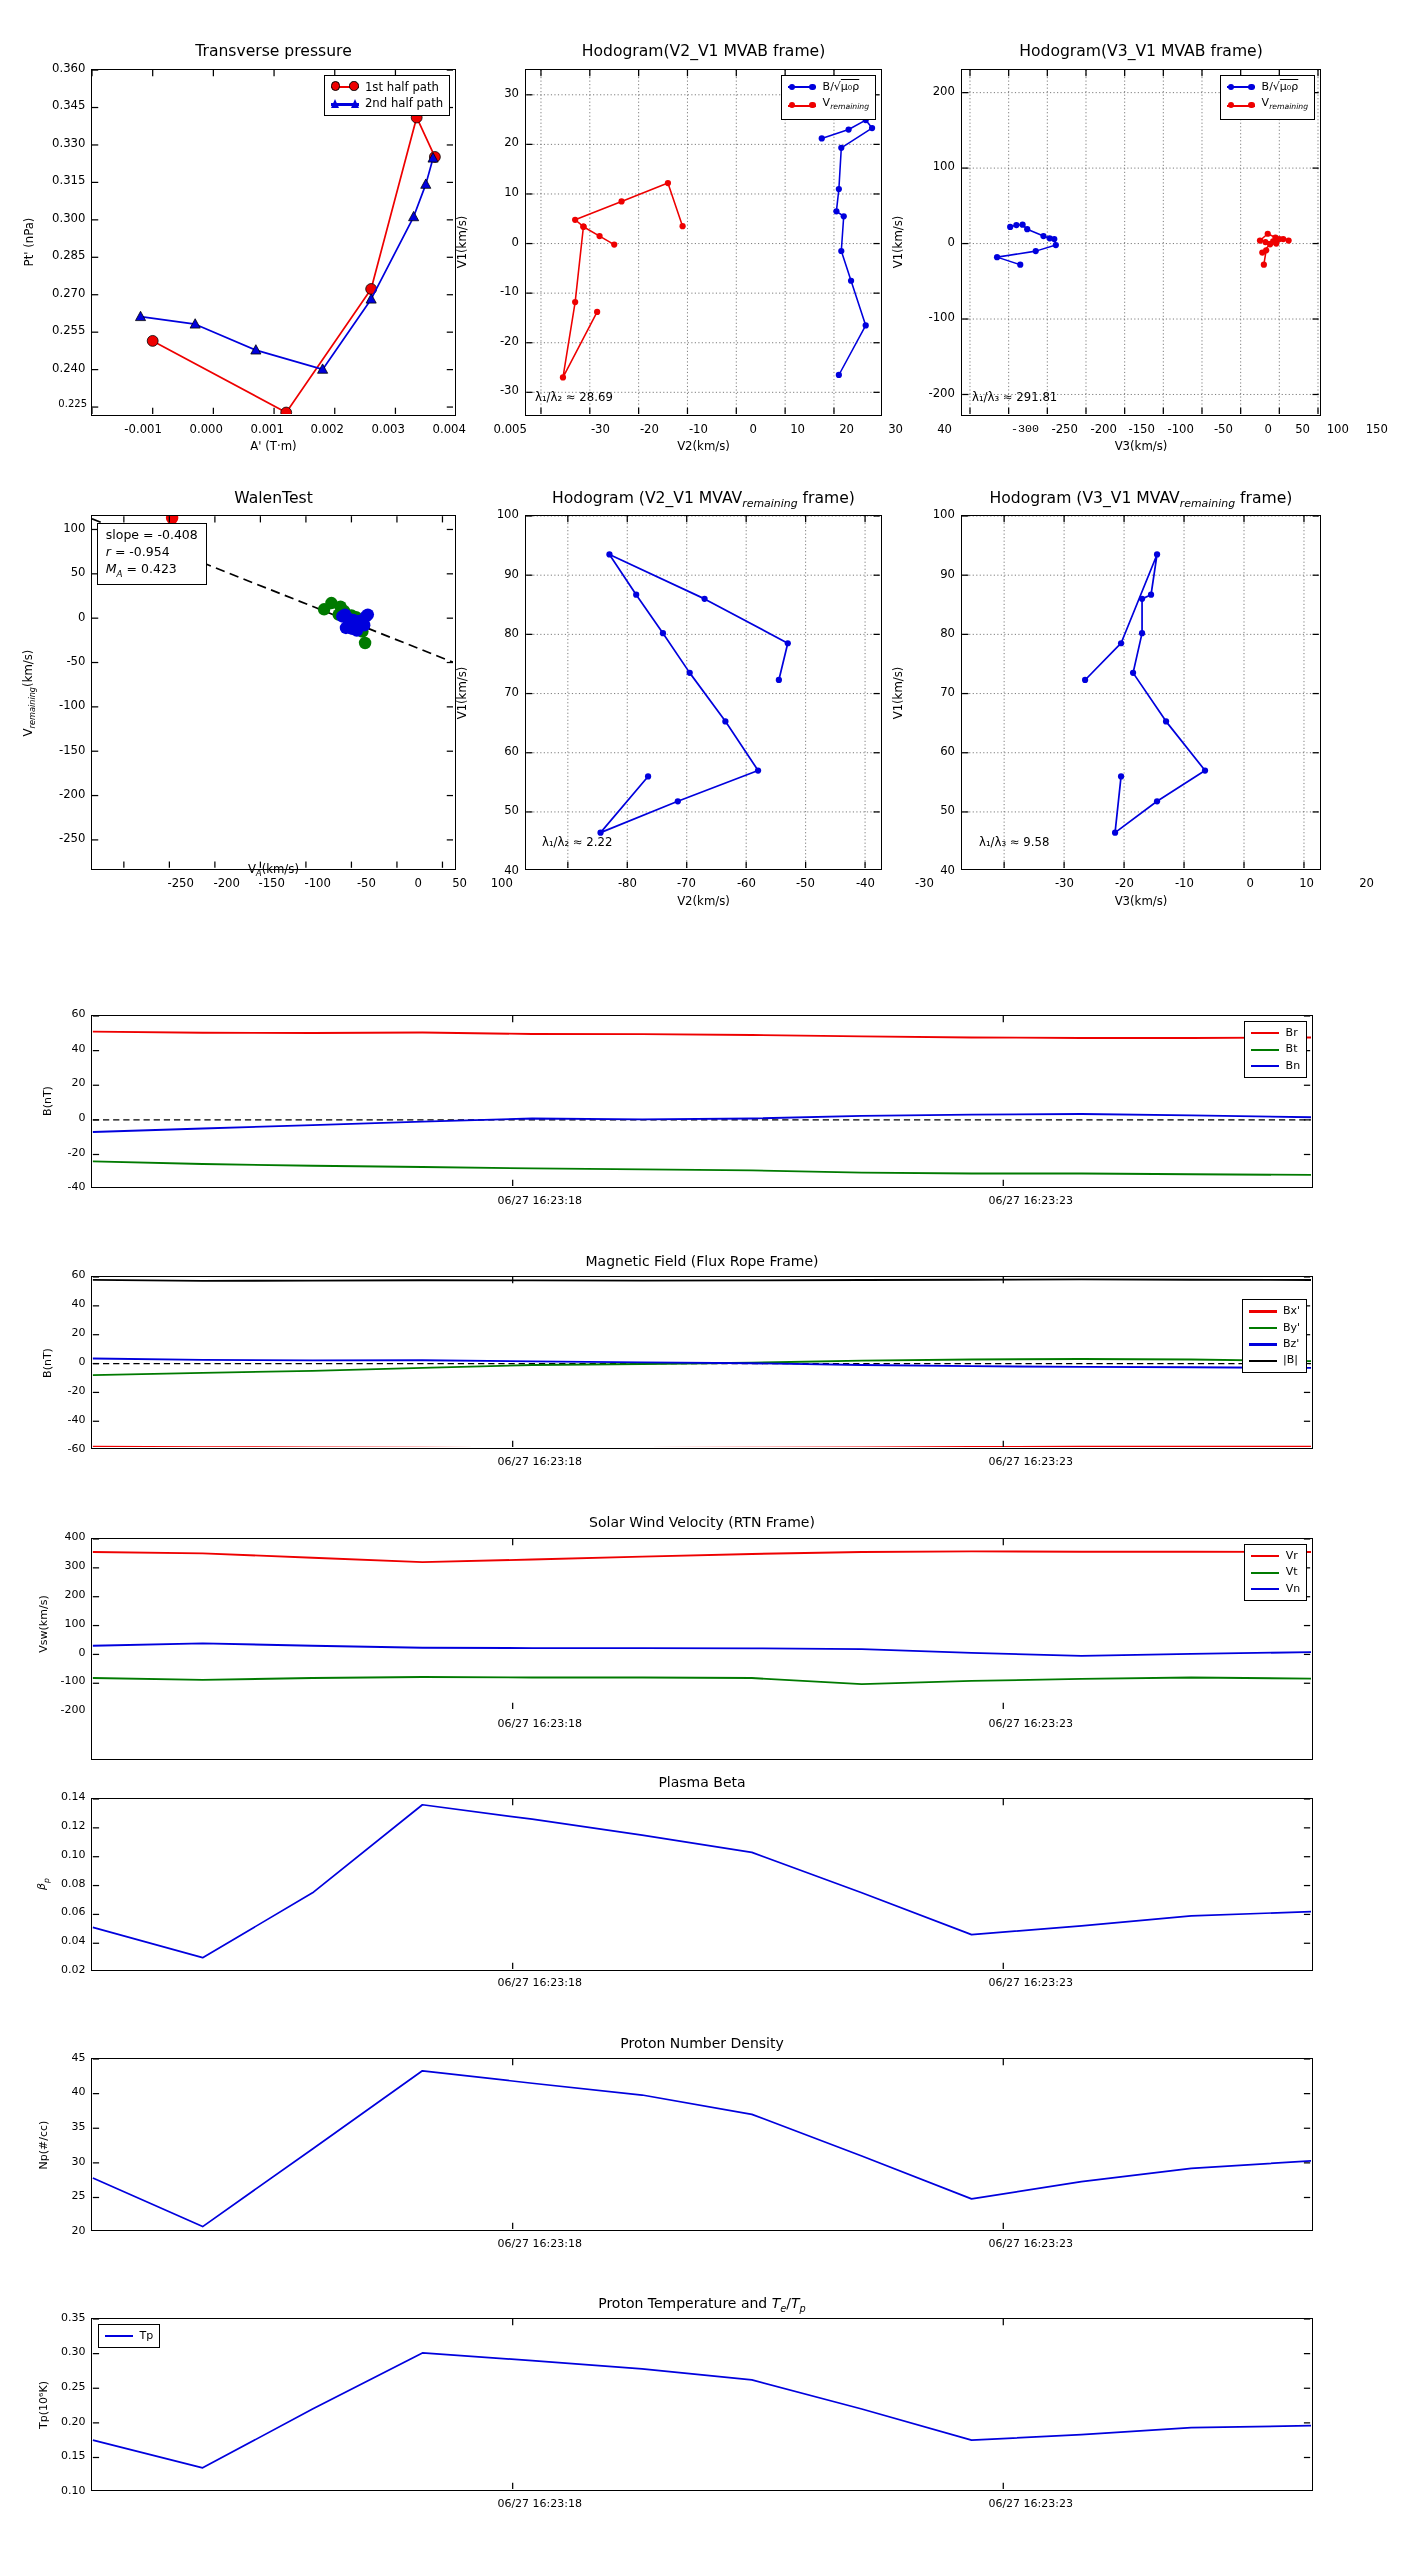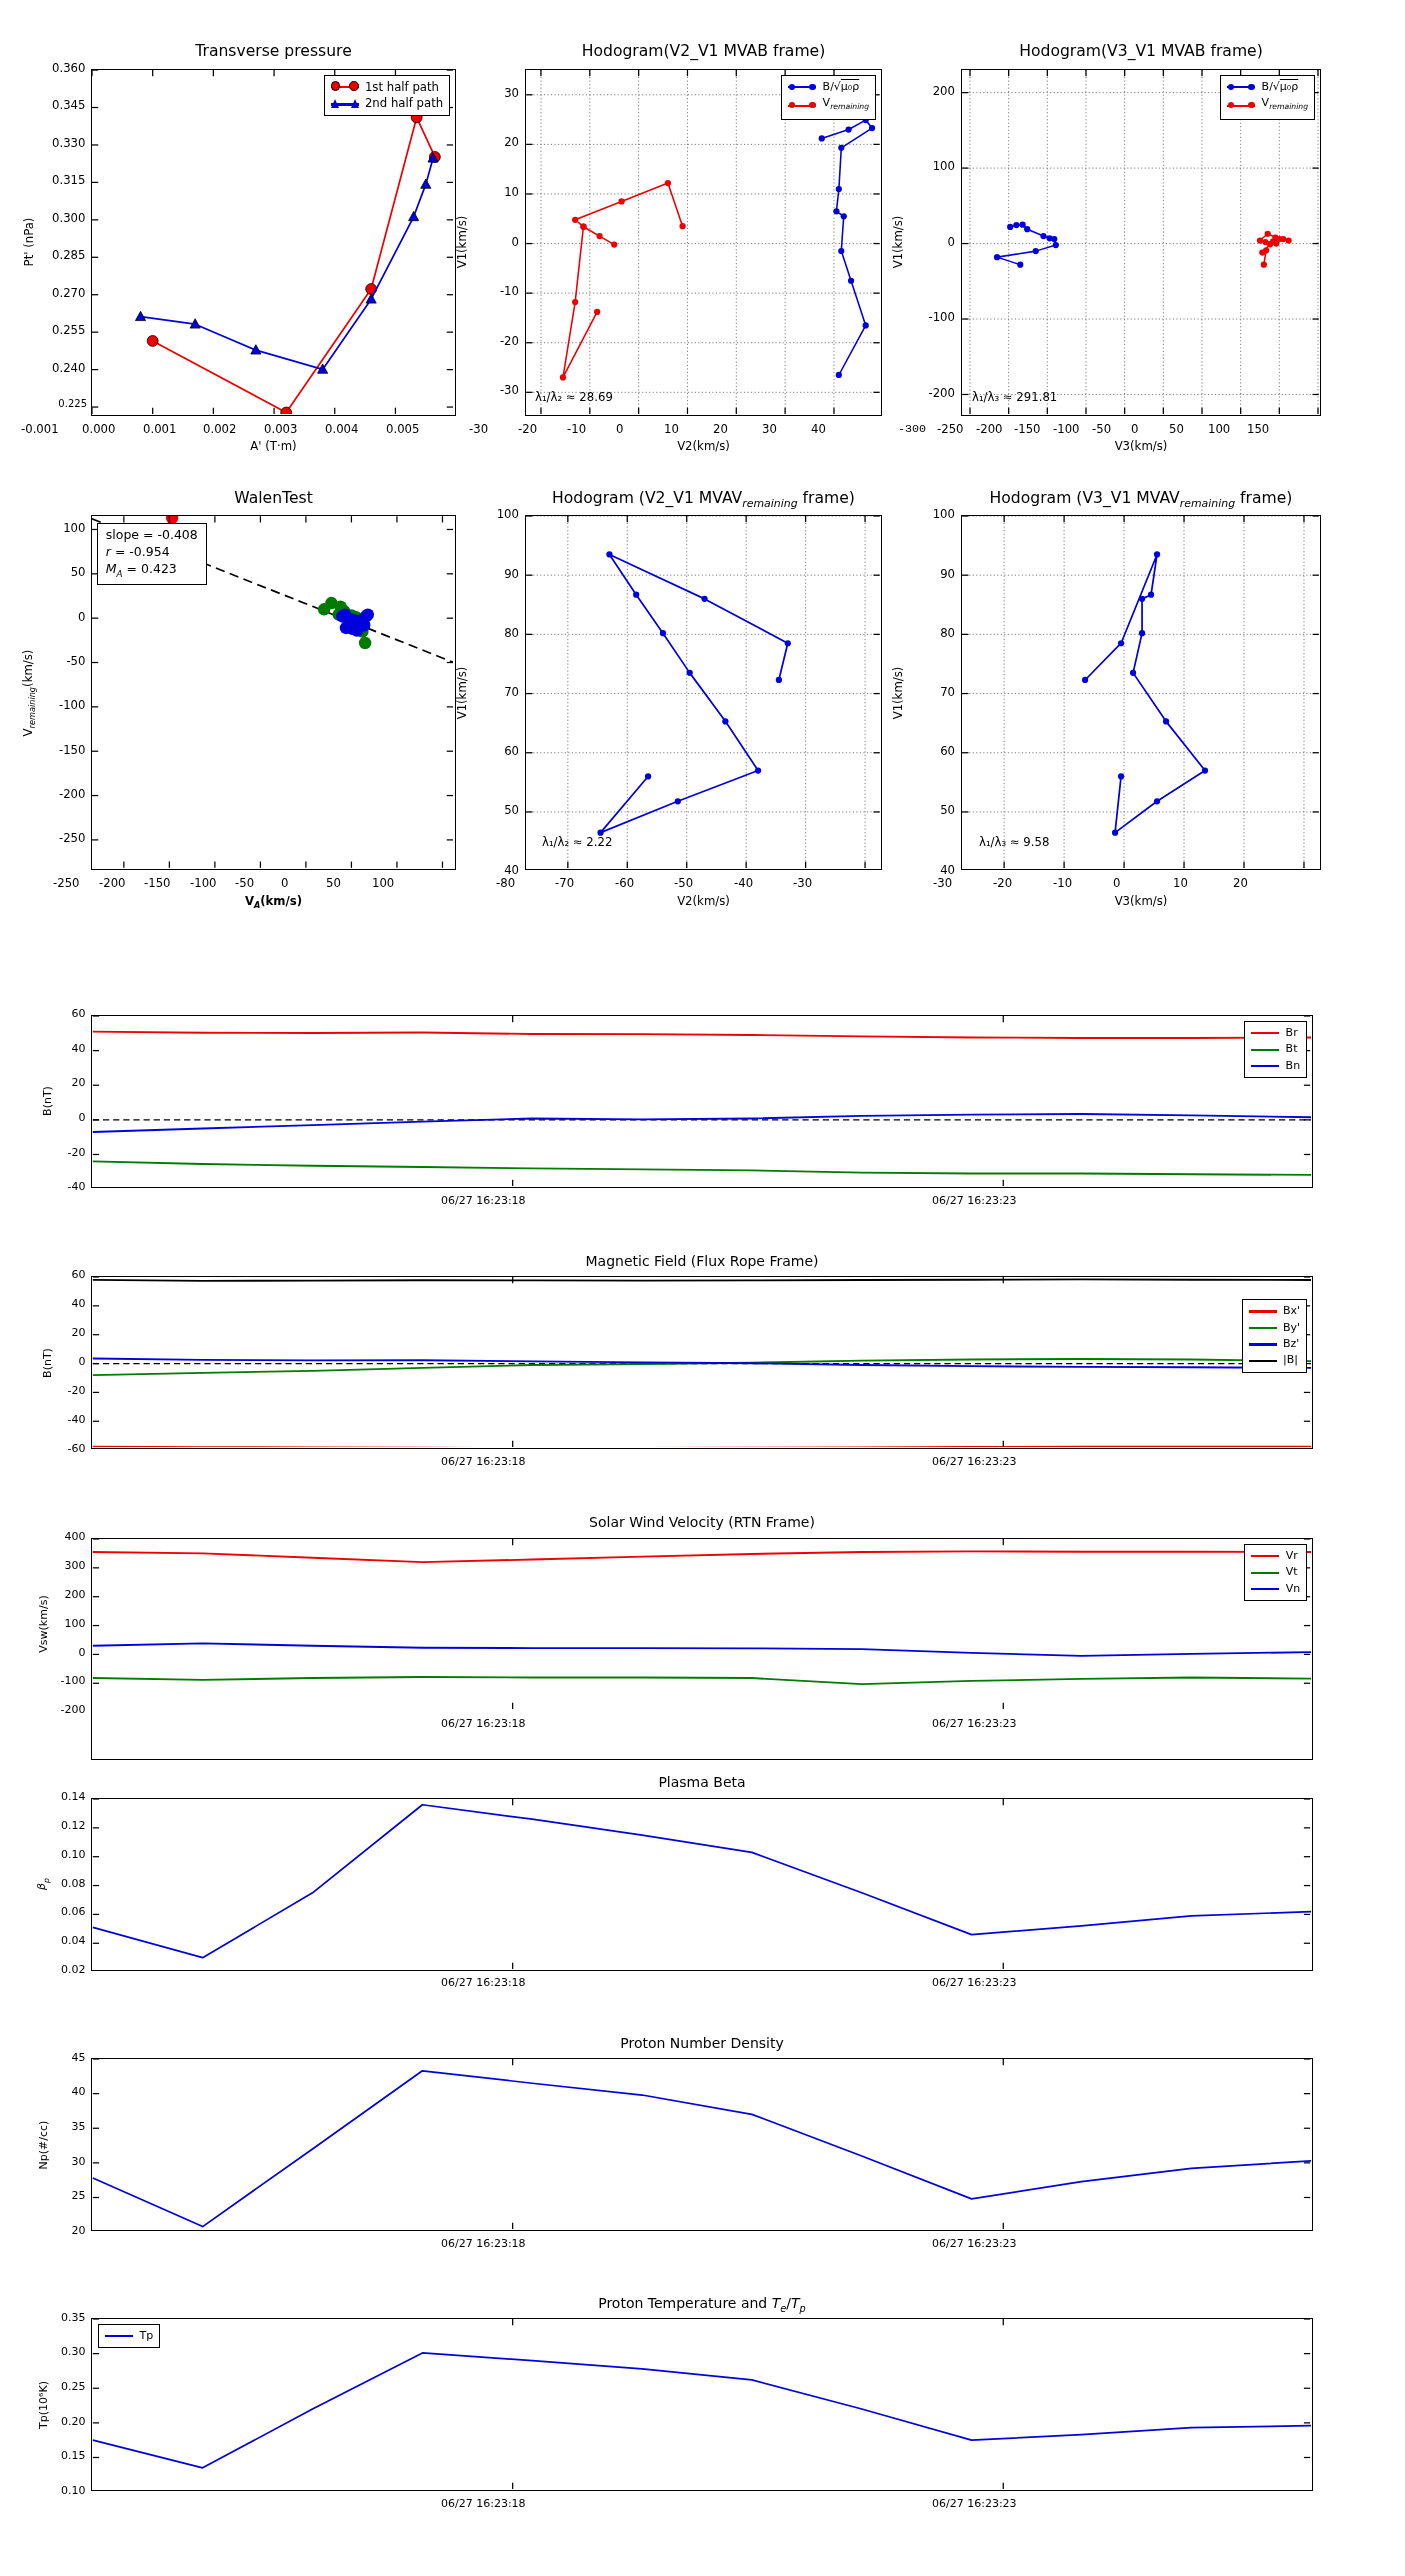--- a/index.html
+++ b/index.html
@@ -2,21 +2,21 @@
 <html style="font-size:12.5px"><head>
 <meta charset="utf-8">
 <style>
   html,body{margin:0;padding:0;background:#ffffff;}
   .figure{position:relative;width:1405px;height:2576px;background:#ffffff;
           font-family:"DejaVu Sans",sans-serif;color:#000;}
   .plot-box{position:absolute;border:1.6px solid #000;box-sizing:border-box;background:#fff;}
   .plot-box svg{position:absolute;left:0;top:0;overflow:hidden;}
   .ptitle{position:absolute;text-align:center;white-space:nowrap;}
   .tick-label{position:absolute;font-size:11.7px;white-space:nowrap;}
-  .tick-label.x{text-align:left;}
+  .tick-label.x{text-align:right;}
   .tick-label.y{text-align:right;}
   .axlabel{position:absolute;font-size:11.7px;text-align:center;white-space:nowrap;}
   .ylab{transform:translate(-50%,-50%) rotate(-90deg);}
   .legend{position:absolute;background:#fff;border:1.6px solid #000;padding:3.1px 6.2px;z-index:6;}
   .legend-row{display:flex;align-items:center;gap:6.2px;line-height:16.4px;}
   .lsamp{position:relative;width:28px;height:11px;flex:none;}
   .lsamp .ln{position:absolute;left:0;right:0;top:4.7px;height:2.3px;}
   .lsamp .c{position:absolute;width:9.4px;height:9.4px;border-radius:50%;top:0;border:0.8px solid #000;box-sizing:border-box;}
   .lsamp .c.l{left:0}.lsamp .c.r{right:0}
   .lsamp .d{position:absolute;width:6.2px;height:6.2px;border-radius:50%;top:2.3px;}
@@ -458,21 +458,21 @@
     <div class="tick-label x" style="left: 372px; top: 876px; width: 141px; font-size: 11.7px;">100</div>
     <div class="tick-label y" style="left: 19.5px; top: 831px; width: 66px; font-size: 11.7px;">-250</div>
     <div class="tick-label y" style="left: 19.5px; top: 787px; width: 66px; font-size: 11.7px;">-200</div>
     <div class="tick-label y" style="left: 19.5px; top: 743px; width: 66px; font-size: 11.7px;">-150</div>
     <div class="tick-label y" style="left: 19.5px; top: 698px; width: 66px; font-size: 11.7px;">-100</div>
     <div class="tick-label y" style="left: 19.5px; top: 654px; width: 66px; font-size: 11.7px;">-50</div>
     <div class="tick-label y" style="left: 19.5px; top: 610px; width: 66px; font-size: 11.7px;">0</div>
     <div class="tick-label y" style="left: 19.5px; top: 565px; width: 66px; font-size: 11.7px;">50</div>
     <div class="tick-label y" style="left: 19.5px; top: 521px; width: 66px; font-size: 11.7px;">100</div>
     <div class="ptitle" style="left: 91px; top: 489px; width: 365px; font-size: 15.6px;">WalenTest</div>
-    <div class="axlabel" style="left: 91px; top: 894px; width: 365px; font-weight: bold;"><span>V</span><sub style="font-style: italic;">A</sub><span>(km/s)</span></div>
+    <div class="axlabel" style="left: 91px; top: 862px; width: 365px;"><span>V</span><sub style="font-style: italic;">A</sub><span>(km/s)</span></div>
     <div class="axlabel ylab" style="left: 29px; top: 693px; font-size: 11.7px;"><span>V</span><sub style="font-style: italic;">remaining</sub><span>(km/s)</span></div>
     <div class="ann boxed" style="left: 97px; top: 523px;">
       <div><span>slope = -0.408</span></div>
       <div><span style="font-style: italic;">r</span><span> = -0.954</span></div>
       <div><span style="font-style: italic;">M</span><sub style="font-style: italic;">A</sub><span> = 0.423</span></div>
     </div>
     <div class="plot-box" style="left: 525px; top: 515px; width: 357px; height: 355px;">
       <svg width="354" height="352" viewBox="0 0 453 451">
         <g>
           <line x1="53.31666666666667" y1="0" x2="53.31666666666667" y2="455" stroke="#555" stroke-width="1" stroke-dasharray="1.5,3"></line>

